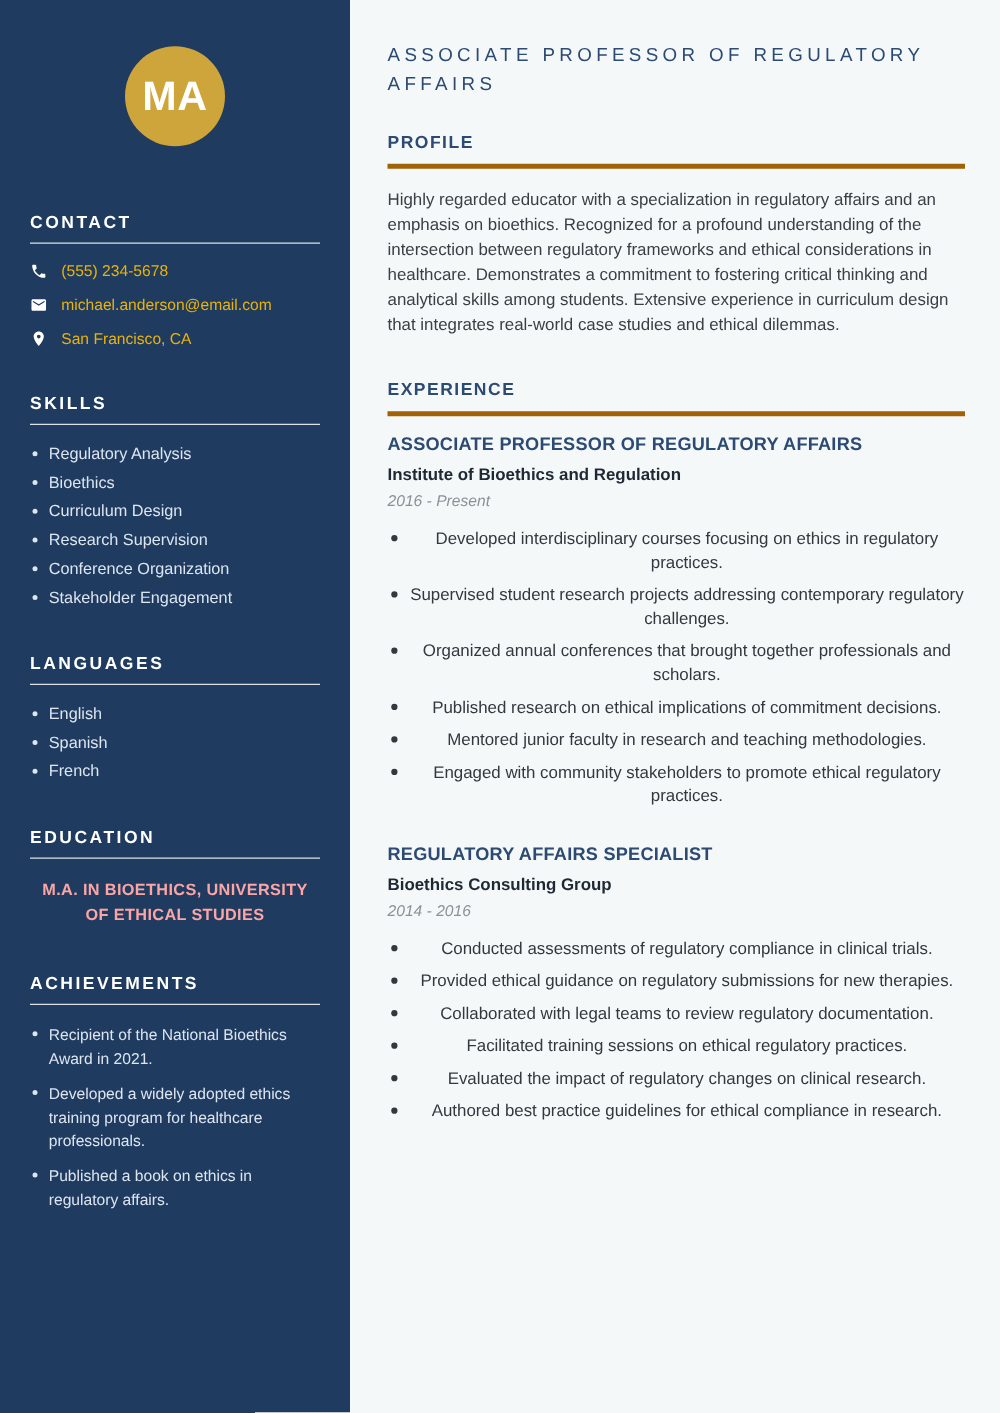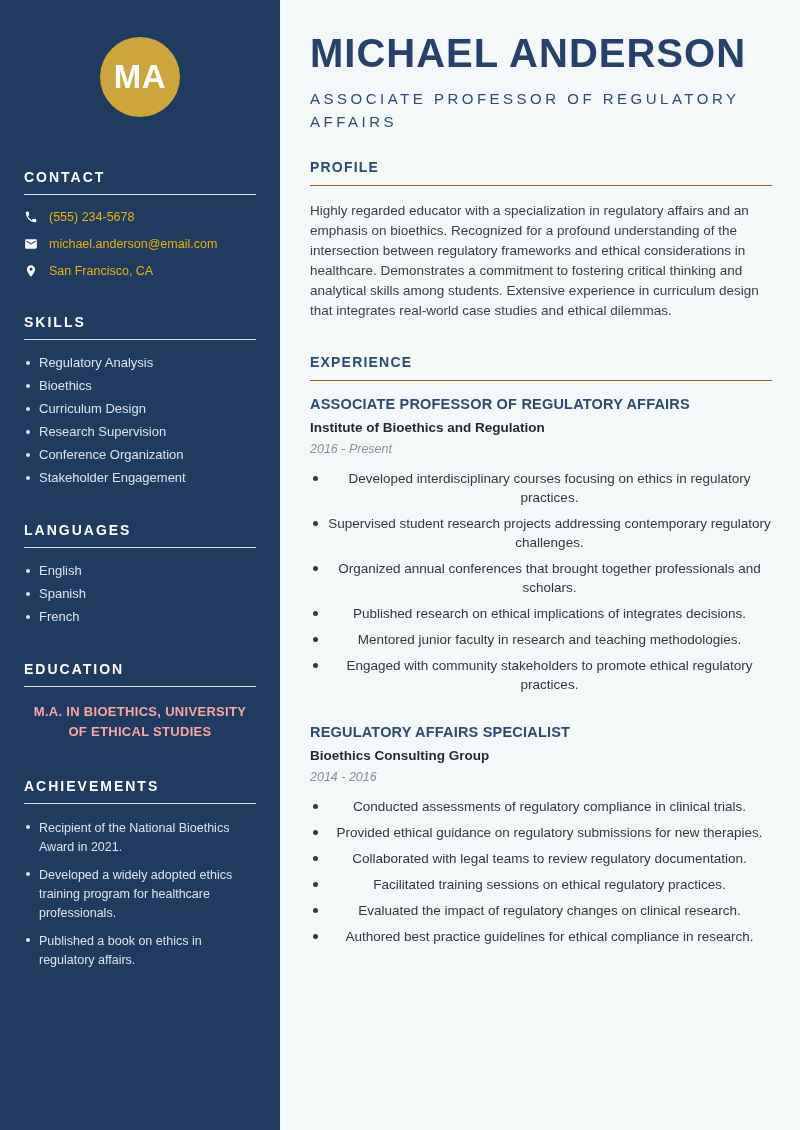--- a/index.html
+++ b/index.html
@@ -106,21 +106,21 @@
     letter-spacing: 3.5px;
     line-height: 23px;
     margin-bottom: 26px;
   }
   .main-heading {
     color: #2c4a72;
     font-size: 14px;
     font-weight: bold;
     letter-spacing: 1.2px;
     padding-bottom: 10px;
-    border-bottom: 1px solid #a16207;
+    border-bottom: 4px solid #a16207;
     margin-bottom: 15px;
   }
   .profile-text {
     font-size: 13.5px;
     line-height: 20px;
     color: #3a3f45;
     margin-bottom: 33px;
   }
   .job { margin-bottom: 30px; }
   .job-title {
@@ -248,21 +248,20 @@
 
           <li>Published a book on ethics in regulatory affairs.</li>
 
       </ul>
     </section>
 
   </aside>
 
   <main class="main">
 
-    <h1 class="name">MICHAEL ANDERSON</h1>
     <div class="job-headline">ASSOCIATE PROFESSOR OF REGULATORY AFFAIRS</div>
 
     <section>
       <div class="main-heading">PROFILE</div>
       <p class="profile-text">Highly regarded educator with a specialization in regulatory affairs and an emphasis on bioethics. Recognized for a profound understanding of the intersection between regulatory frameworks and ethical considerations in healthcare. Demonstrates a commitment to fostering critical thinking and analytical skills among students. Extensive experience in curriculum design that integrates real-world case studies and ethical dilemmas.</p>
     </section>
 
     <section>
       <div class="main-heading">EXPERIENCE</div>
 
@@ -271,21 +270,21 @@
         <div class="job-company">Institute of Bioethics and Regulation</div>
         <div class="job-dates">2016 - Present</div>
         <ul class="job-bullets">
 
             <li>Developed interdisciplinary courses focusing on ethics in regulatory practices.</li>
 
             <li>Supervised student research projects addressing contemporary regulatory challenges.</li>
 
             <li>Organized annual conferences that brought together professionals and scholars.</li>
 
-            <li>Published research on ethical implications of integrates decisions.</li>
+            <li>Published research on ethical implications of commitment decisions.</li>
 
             <li>Mentored junior faculty in research and teaching methodologies.</li>
 
             <li>Engaged with community stakeholders to promote ethical regulatory practices.</li>
 
         </ul>
       </div>
 
       <div class="job">
         <div class="job-title">REGULATORY AFFAIRS SPECIALIST</div>

